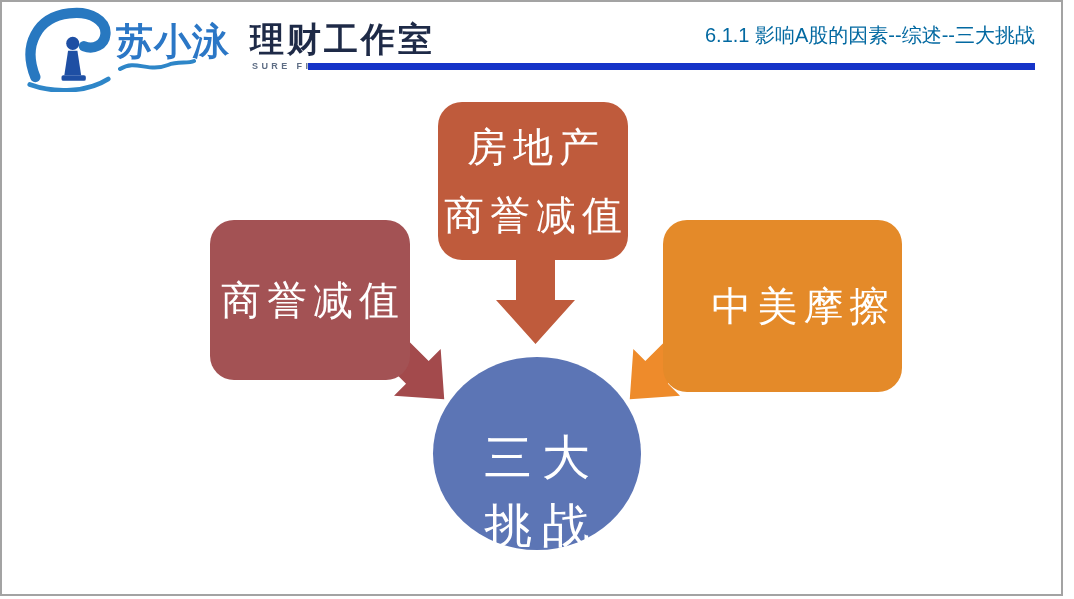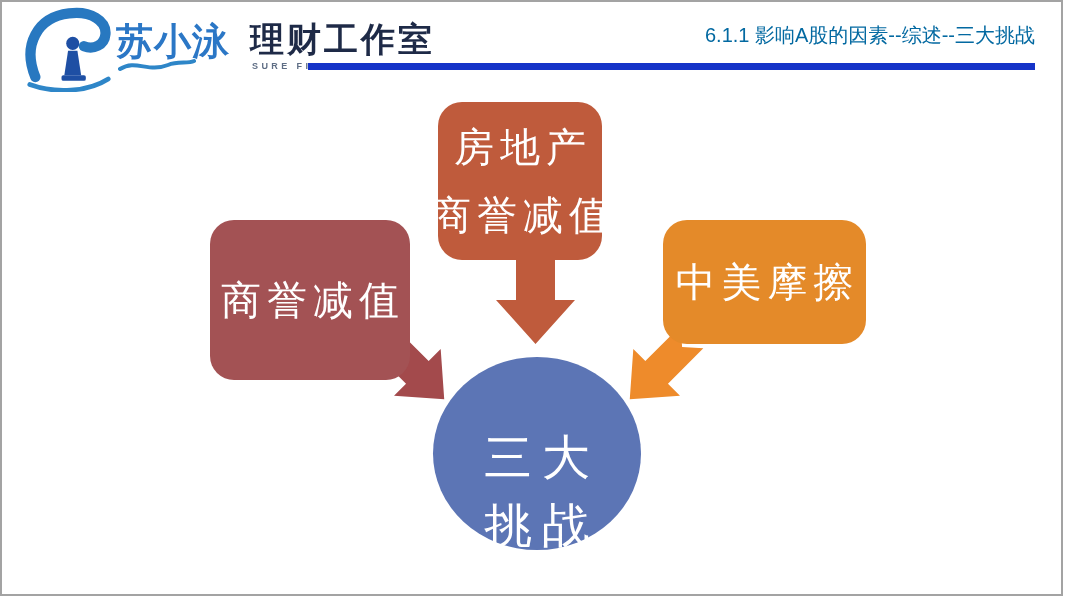--- a/index.html
+++ b/index.html
@@ -32,22 +32,22 @@
   }
   .title-rule{position:absolute;left:306px;right:26px;top:61px;height:7px;}
   
   .node{
     position:absolute;border-radius:24px;color:#ffffff;z-index:2;
     display:flex;flex-direction:column;align-items:center;justify-content:center;
   }
   .node .line{font-size:40px;letter-spacing:6px;text-indent:6px;line-height:1;white-space:nowrap;}
   .node .line + .line{margin-top:28px;}
   .node-left{left:208px;top:218px;width:200px;height:160px;}
-  .node-top{left:436px;top:100px;width:164px;height:158px;}
-  .node-right{left:661px;top:218px;width:203px;height:124px;}
+  .node-top{left:436px;top:100px;width:190px;height:158px;}
+  .node-right{left:661px;top:218px;width:203px;height:172px;padding-left:36px;}
   .center-circle{
     position:absolute;left:431px;top:355px;width:208px;height:193px;border-radius:50%;z-index:2;
     display:flex;flex-direction:column;align-items:center;justify-content:flex-end;color:#fff;
   }
   .center-circle .line{font-size:48px;letter-spacing:10px;text-indent:10px;line-height:1;white-space:nowrap;}
   .center-circle .line + .line{margin-top:20px;}
   .arrow-svg{position:absolute;overflow:visible;z-index:1;}
   .arrow-down{left:494px;top:257px;}
   .arrow-down-right{left:370px;top:325px;}
   .arrow-down-left{left:596px;top:325px;}

